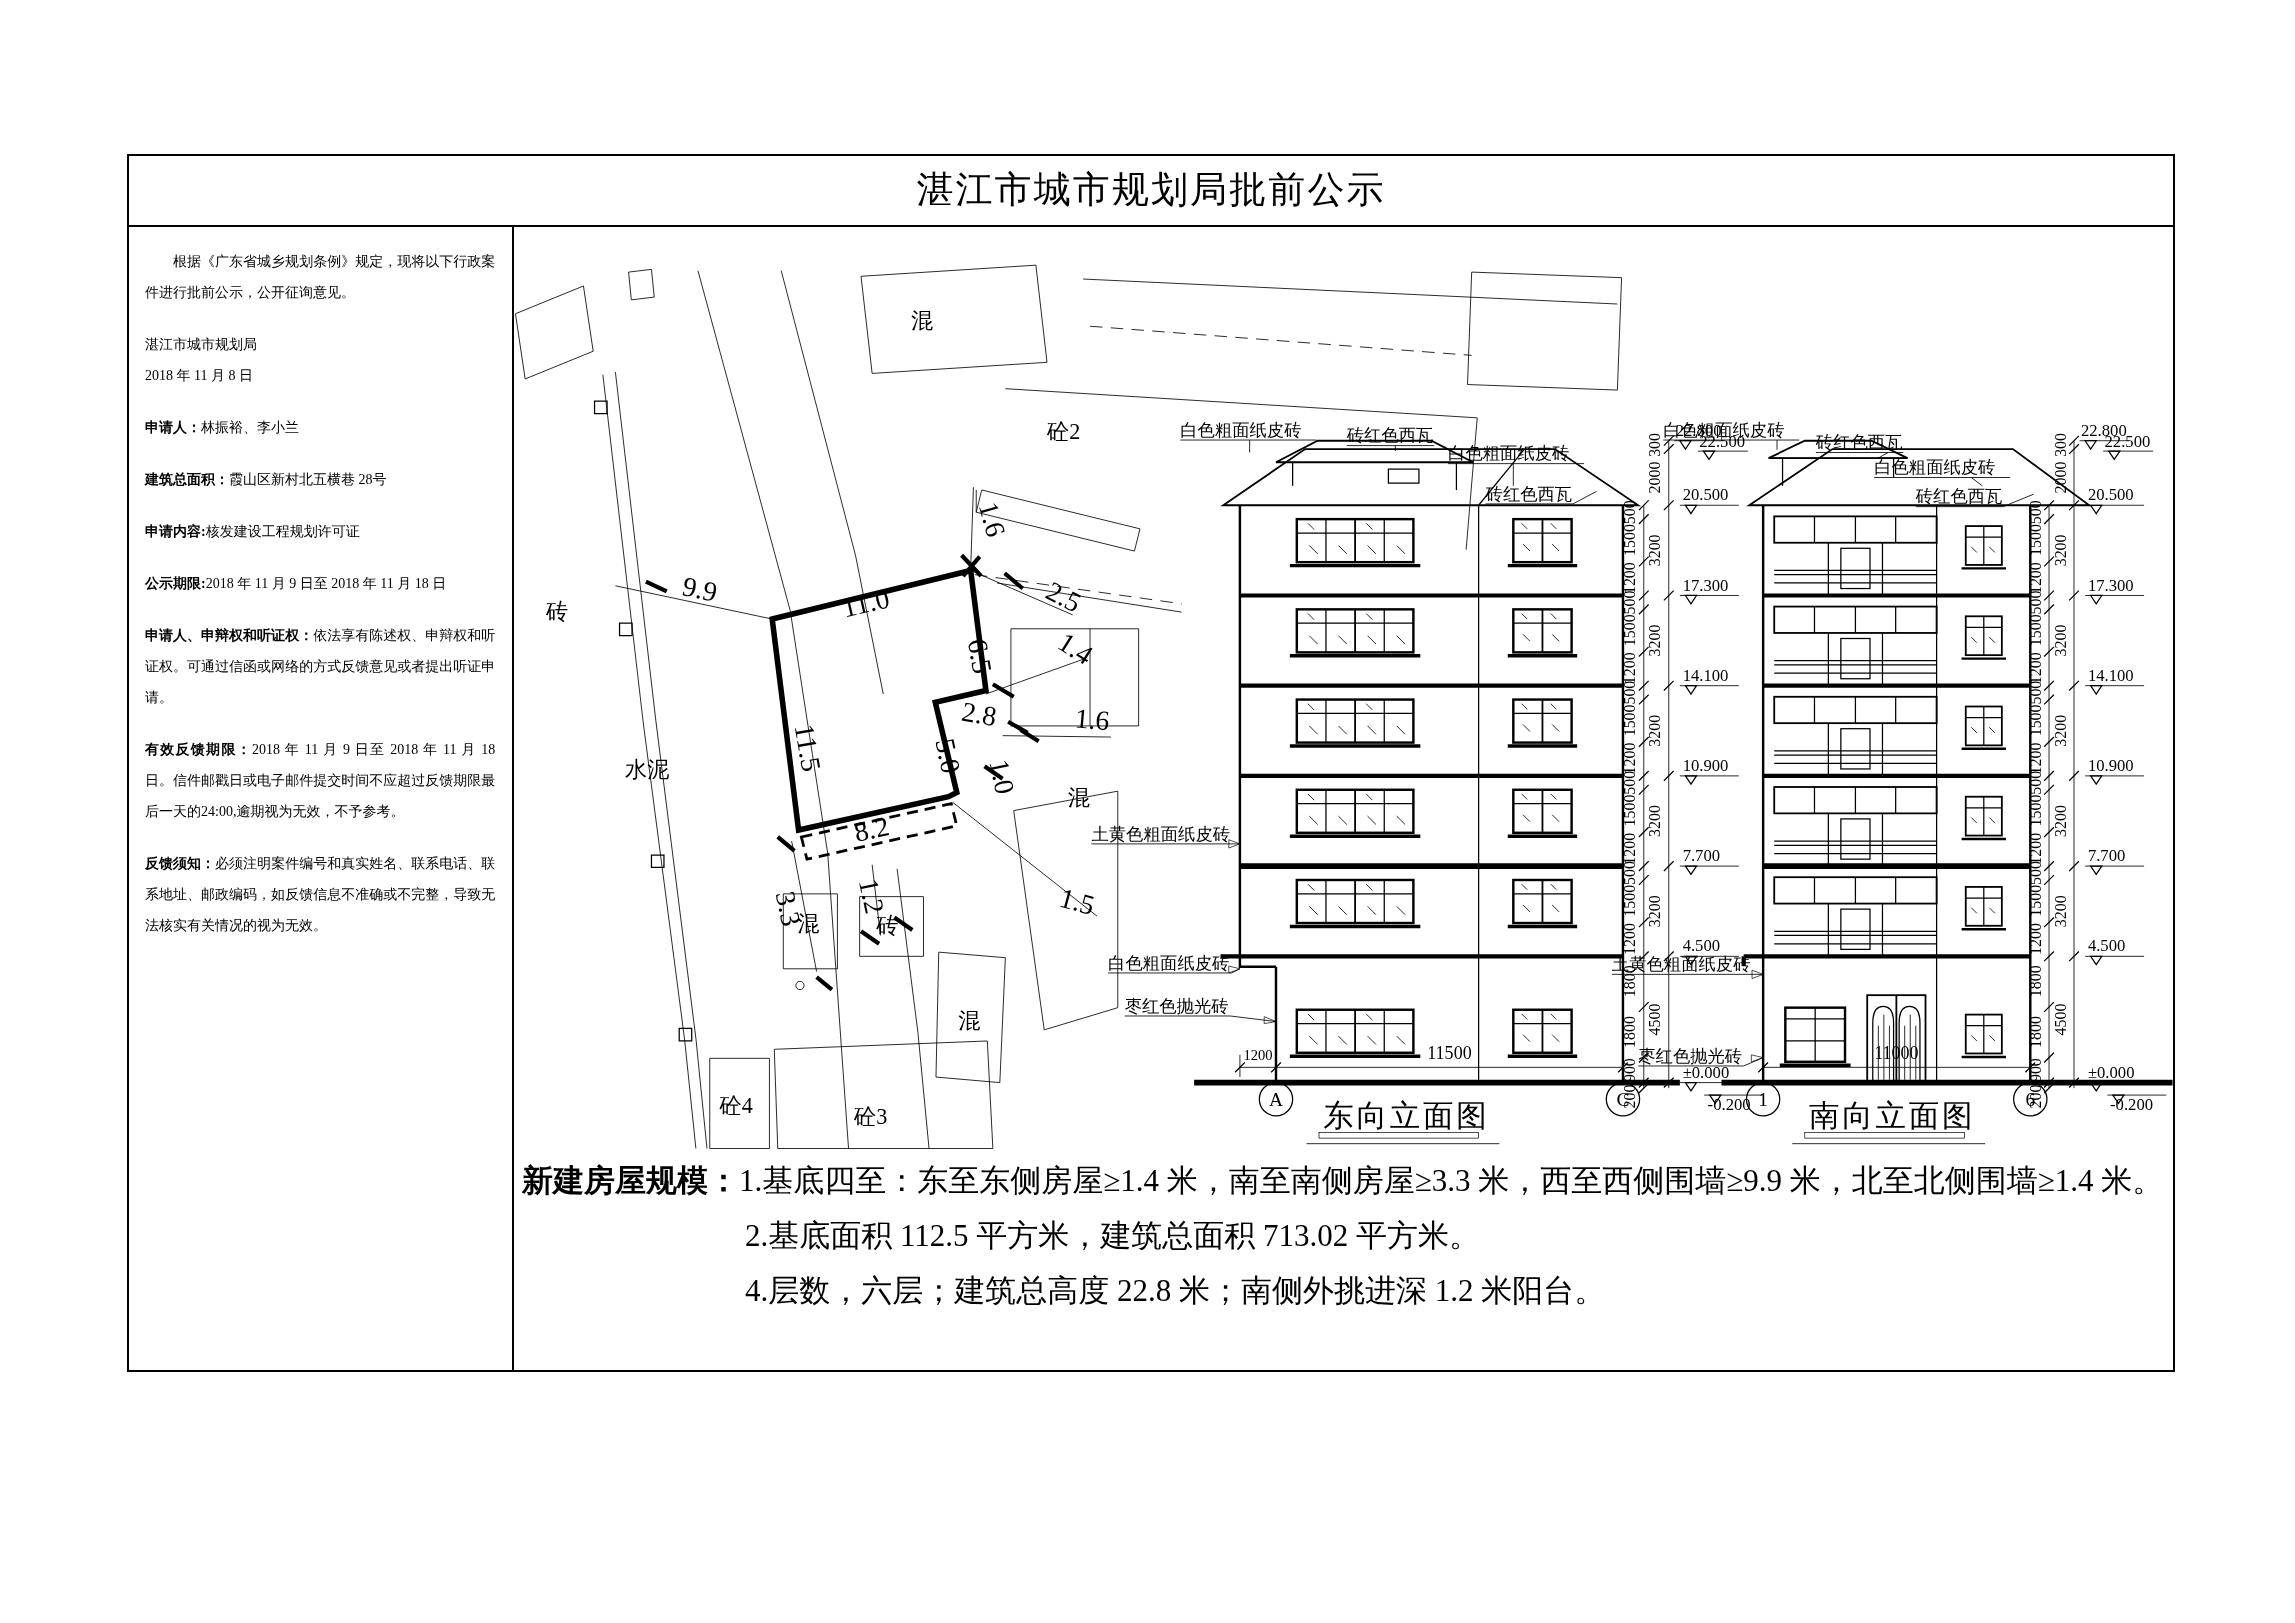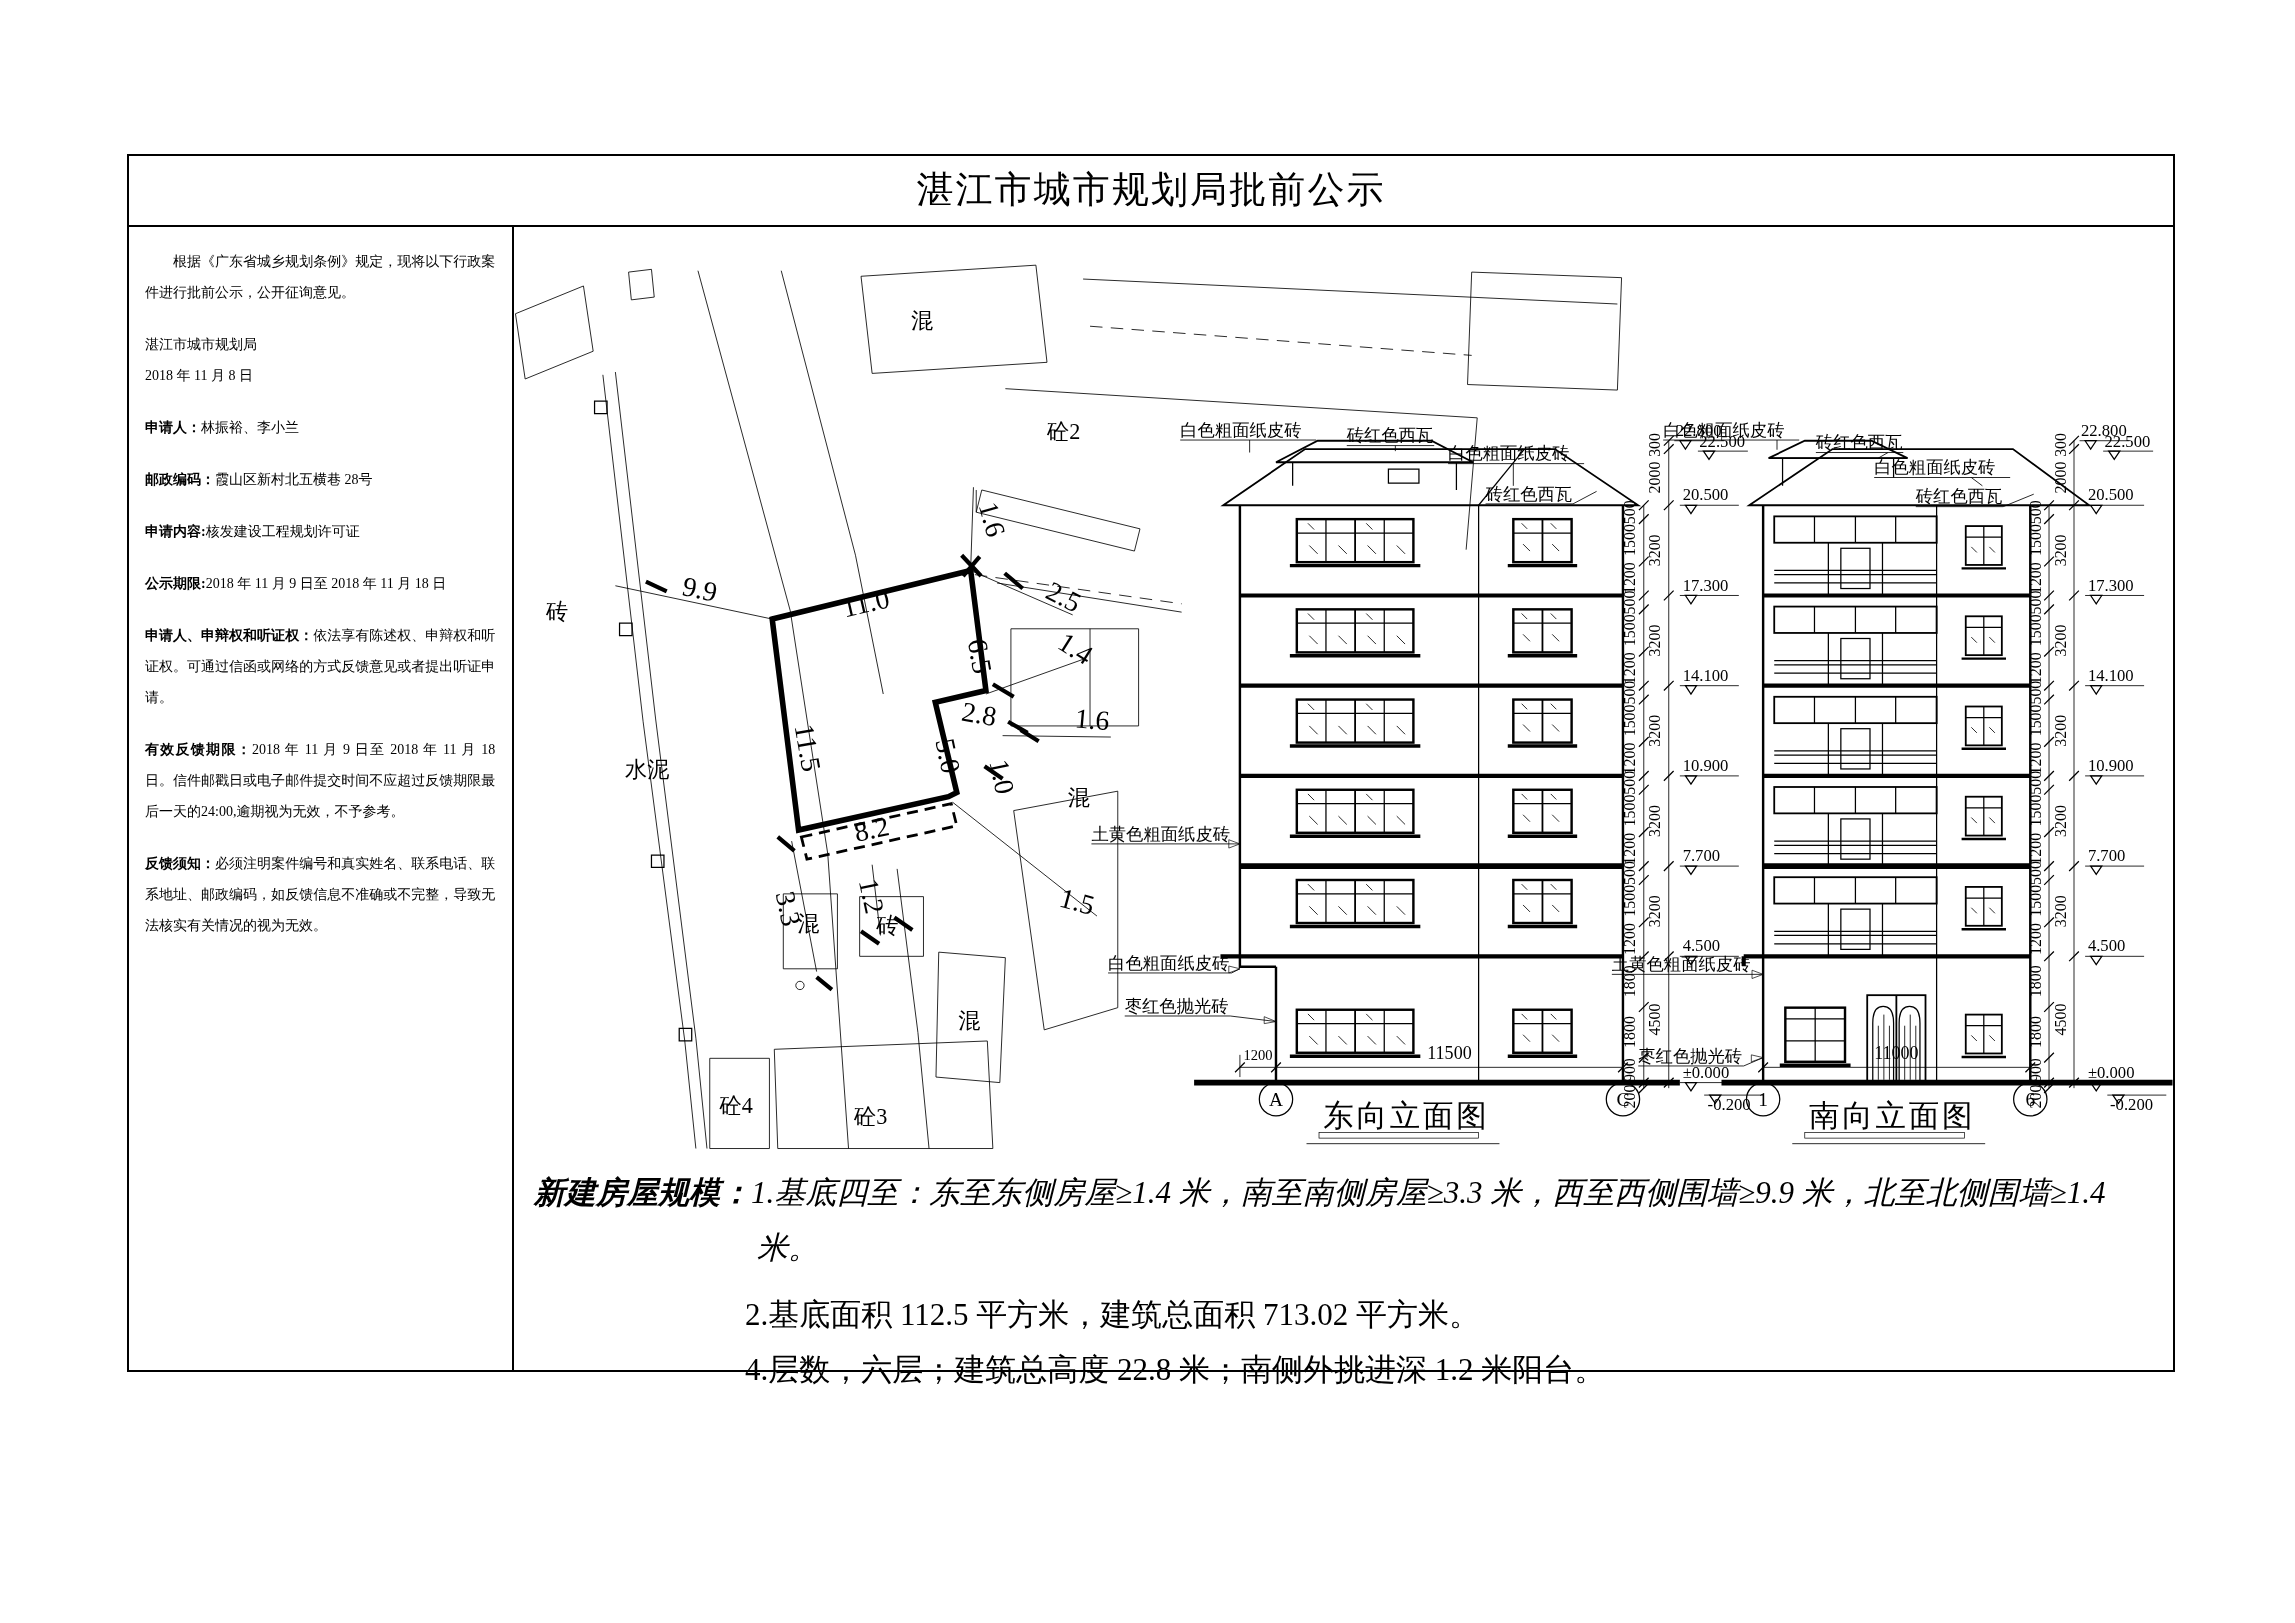--- a/index.html
+++ b/index.html
@@ -13,21 +13,21 @@
   .left-panel{position:absolute;left:127px;top:227px;width:387px;height:1145px;
         border-right:2.8px solid #000;box-sizing:border-box;padding:19.4px 16.7px 0 18px;
         font-size:14px;line-height:31px;text-align:justify;}
   .left-panel p{margin:0 0 21px 0;}
   .left-panel p.tight{margin:0;}
   .left-panel .indent{text-indent:2em;}
   .left-panel .r{padding-right:21px;}
   .left-panel b{font-weight:bold;}
   .hang{padding-left:115px;text-indent:-115px;}
   .notes{position:absolute;left:522px;top:1153px;width:1646px;font-size:31px;line-height:55px;}
-  .notes .lead-item{padding-left:223px;text-indent:-223px;margin:12px;font-style:italic;}
+  .notes .lead-item{padding-left:223px;text-indent:-223px;margin:0;}
   .notes .item{padding-left:223px;margin:0;}
   .drawings{position:absolute;left:514px;top:227px;width:1660px;height:925px;}
   
   .drawings path,.drawings line,.drawings rect,.drawings circle,.drawings polygon{fill:none;stroke:#000;}
   .w1{stroke-width:1.2px}.w2{stroke-width:1.8px}.w3{stroke-width:2.6px}
   .w4{stroke-width:3.5px}.w5{stroke-width:5px}.w6{stroke-width:6px}.w8{stroke-width:8px}
   .dash{stroke-dasharray:18 12;}
   .drawings text{fill:#000;stroke:none;font-family:"Liberation Serif","DejaVu Serif",serif;}
   .sdim{font-size:40px;}
   .slabel{font-size:32px;}
@@ -49,21 +49,21 @@
   <div class="title-row">
     <h1>湛江市城市规划局批前公示</h1>
   </div>
   <div class="outer-border"></div>
 
   <div class="left-panel">
     <p class="indent">根据《广东省城乡规划条例》规定，现将以下行政案件进行批前公示，公开征询意见。</p>
     <p class="r tight">湛江市城市规划局</p>
     <p class="r">2018 年 11 月 8 日</p>
     <p><b>申请人：</b><span>林振裕、李小兰</span></p>
-    <p class="hang"><b>邮政编码：</b><span>霞山区新村北五横巷 28号</span></p>
+    <p class="hang"><b>建筑总面积：</b><span>霞山区新村北五横巷 28号</span></p>
     <p><b>申请内容:</b><span>核发建设工程规划许可证</span></p>
     <p><b>公示期限:</b><span>2018 年 11 月 9 日至 2018 年 11 月 18 日</span></p>
     <p><b>申请人、申辩权和听证权：</b><span>依法享有陈述权、申辩权和听证权。可通过信函或网络的方式反馈意见或者提出听证申请。</span></p>
     <p><b>有效反馈期限：</b><span>2018 年 11 月 9 日至 2018 年 11 月 18 日。信件邮戳日或电子邮件提交时间不应超过反馈期限最后一天的24:00,逾期视为无效，不予参考。</span></p>
     <p><b>反馈须知：</b><span>必须注明案件编号和真实姓名、联系电话、联系地址、邮政编码，如反馈信息不准确或不完整，导致无法核实有关情况的视为无效。</span></p>
   </div>
 
   <svg class="drawings" viewBox="740 327 2392 1333" xmlns="http://www.w3.org/2000/svg">
     <defs>
       <pattern id="tiles" width="16" height="10" patternUnits="userSpaceOnUse">

